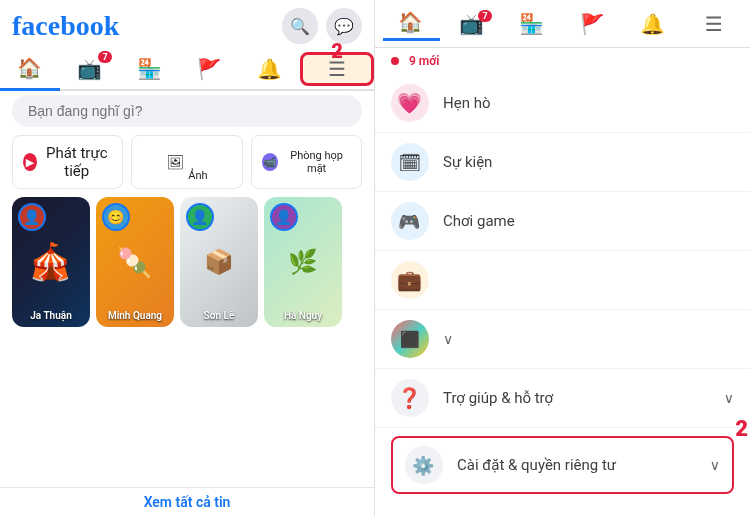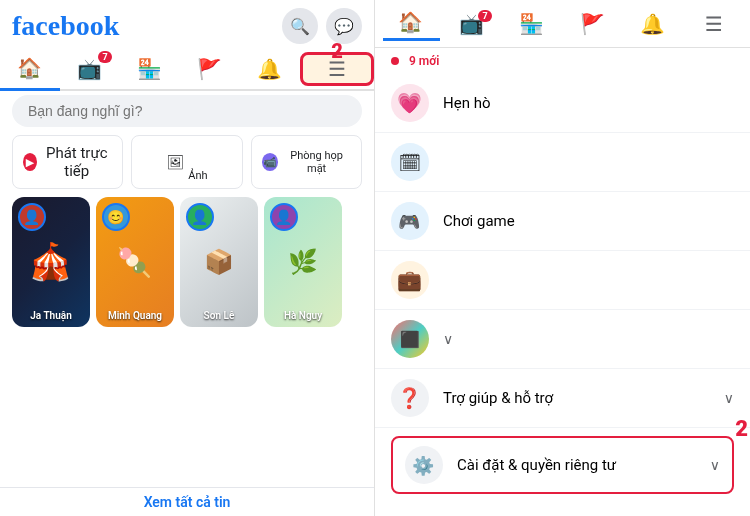--- a/index.html
+++ b/index.html
@@ -293,21 +293,21 @@
       justify-content: center;
       font-size: 20px;
       flex-shrink: 0;
     }
 
     .icon-pink { background: #fce4ec; }
     .icon-orange { background: #fff3e0; }
 
     .menu-label {
       font-size: 15px;
-      color: #000000;
+      color: #404040;
       flex: 1;
     }
 
     .menu-chevron {
       color: #65676b;
       font-size: 14px;
     }
 
     .menu-item-highlighted {
       border: 2px solid #e41e3f;
@@ -458,20 +458,21 @@
     <span class="notification-text">9 mới</span>
   </div>
 
   <div class="menu-item">
     <div class="menu-icon-circle icon-pink">💗</div>
     <span class="menu-label">Hẹn hò</span>
   </div>
 
   <div class="menu-item">
     <div class="menu-icon-circle" style="background:#e3f2fd;font-size:18px;">🗓</div>
+    <span class="menu-label">Sự kiện</span>
   </div>
 
   <div class="menu-item">
     <div class="menu-icon-circle" style="background:#e3f2fd;font-size:18px;">🎮</div>
     <span class="menu-label">Chơi game</span>
   </div>
 
   <div class="menu-item">
     <div class="menu-icon-circle icon-orange">💼</div>
   </div>

